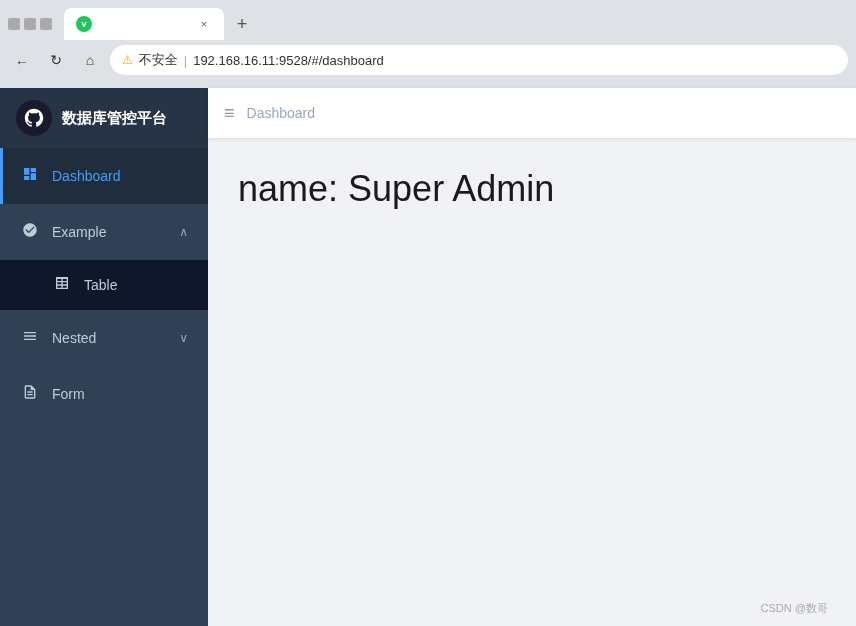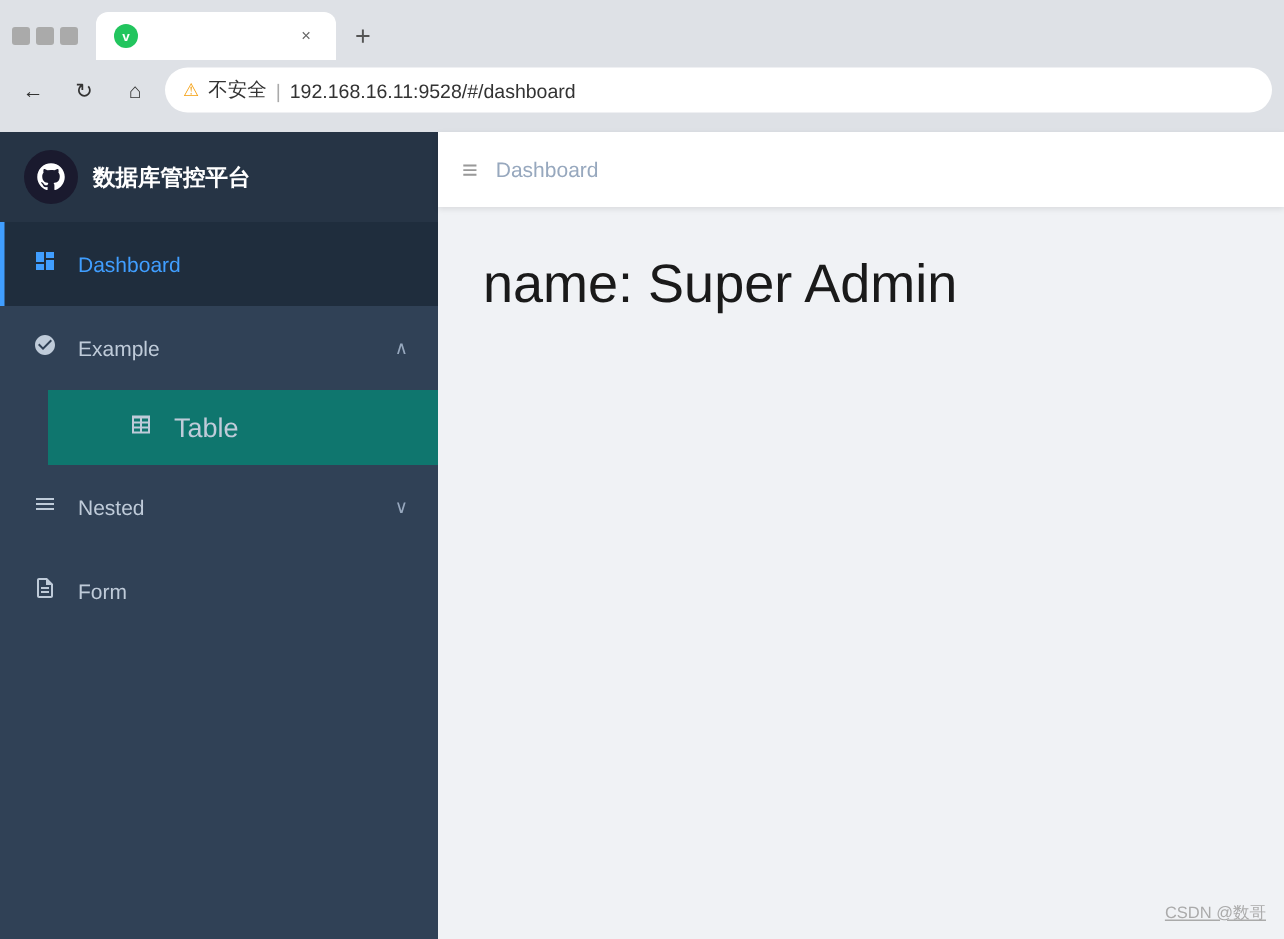--- a/index.html
+++ b/index.html
@@ -78,21 +78,21 @@
 
     
     .app-layout {
       display: flex;
       height: calc(626px - 88px);
       
     }
 
     
     .sidebar {
-      width: 292px;
+      width: 208px;
       background: #304156;
       color: #bfcbd9;
       display: flex;
       flex-direction: column;
       flex-shrink: 0;
       overflow-y: auto;
     }
     .sidebar-header {
       background: #263445;
       display: flex;
@@ -139,23 +139,22 @@
     .nav-item-label { flex: 1; }
     .nav-item-arrow { font-size: 12px; color: #97a8be; }
     .nav-sub-item {
       display: flex;
       align-items: center;
       gap: 12px;
       padding: 0 20px 0 52px;
       height: 50px;
       cursor: pointer;
       color: #bfcbd9;
-      font-size: 18px;
-      background: #0f766e;
-      margin-left: 32px;
+      font-size: 14px;
+      background: #0f172a;
     }
 
     
     .main-content {
       flex: 1;
       background: #f0f2f5;
       display: flex;
       flex-direction: column;
     }
     .topbar {
@@ -184,24 +183,23 @@
     }
     .page-title {
       font-size: 36px;
       font-weight: 400;
       color: #1a1a1a;
       margin-bottom: 8px;
     }
     .watermark {
       position: absolute;
       bottom: 10px;
-      right: 12px;
+      right: 28px;
       font-size: 11px;
       color: #aaa;
-      text-decoration: underline;
     }
   </style>
 </head>
 <body>
 
 <div class="browser-chrome">
   <div class="tab-bar">
     <div class="window-controls">
       <button class="win-btn"></button>
       <button class="win-btn"></button>

